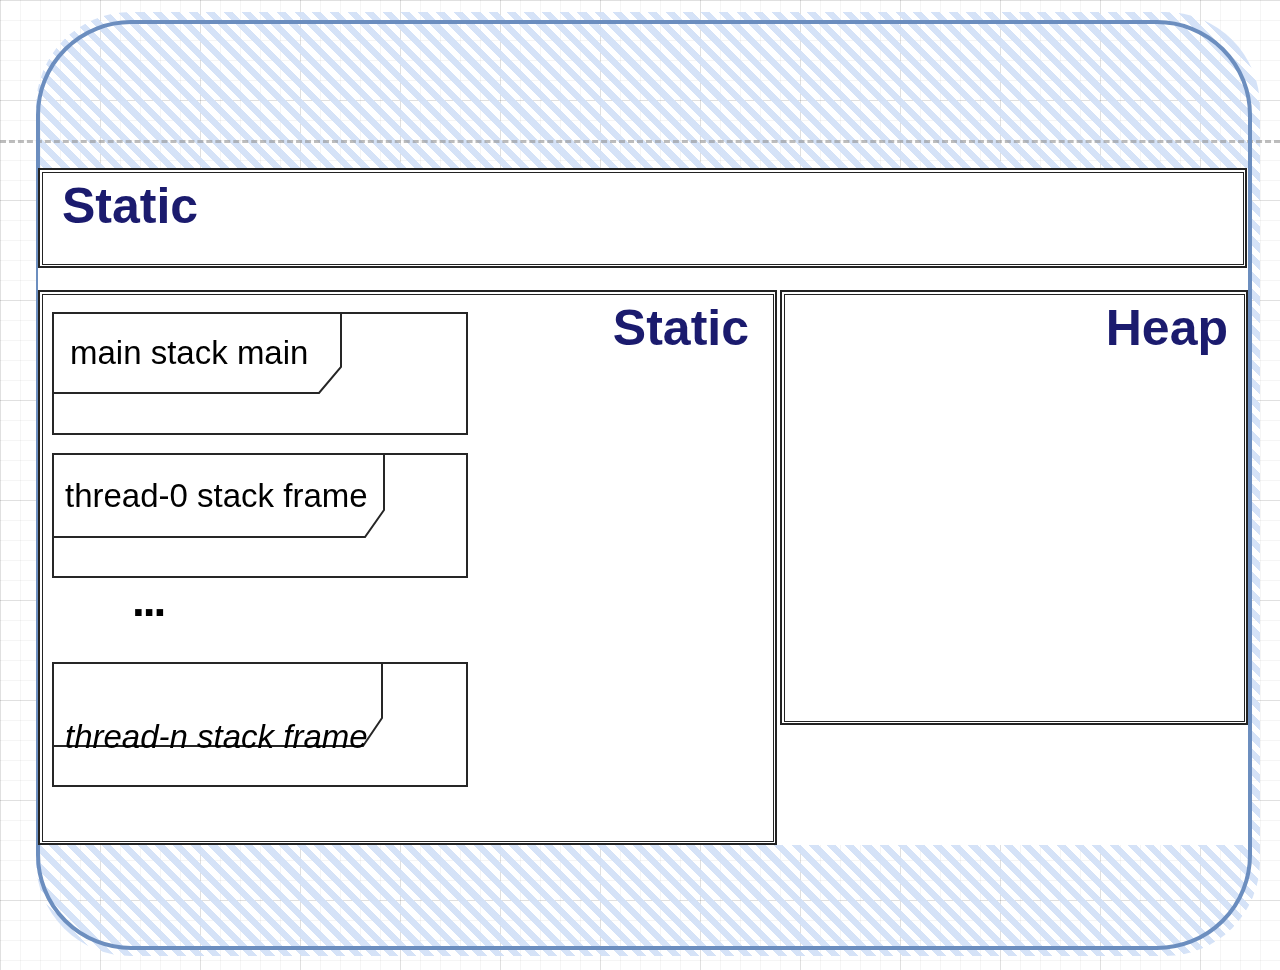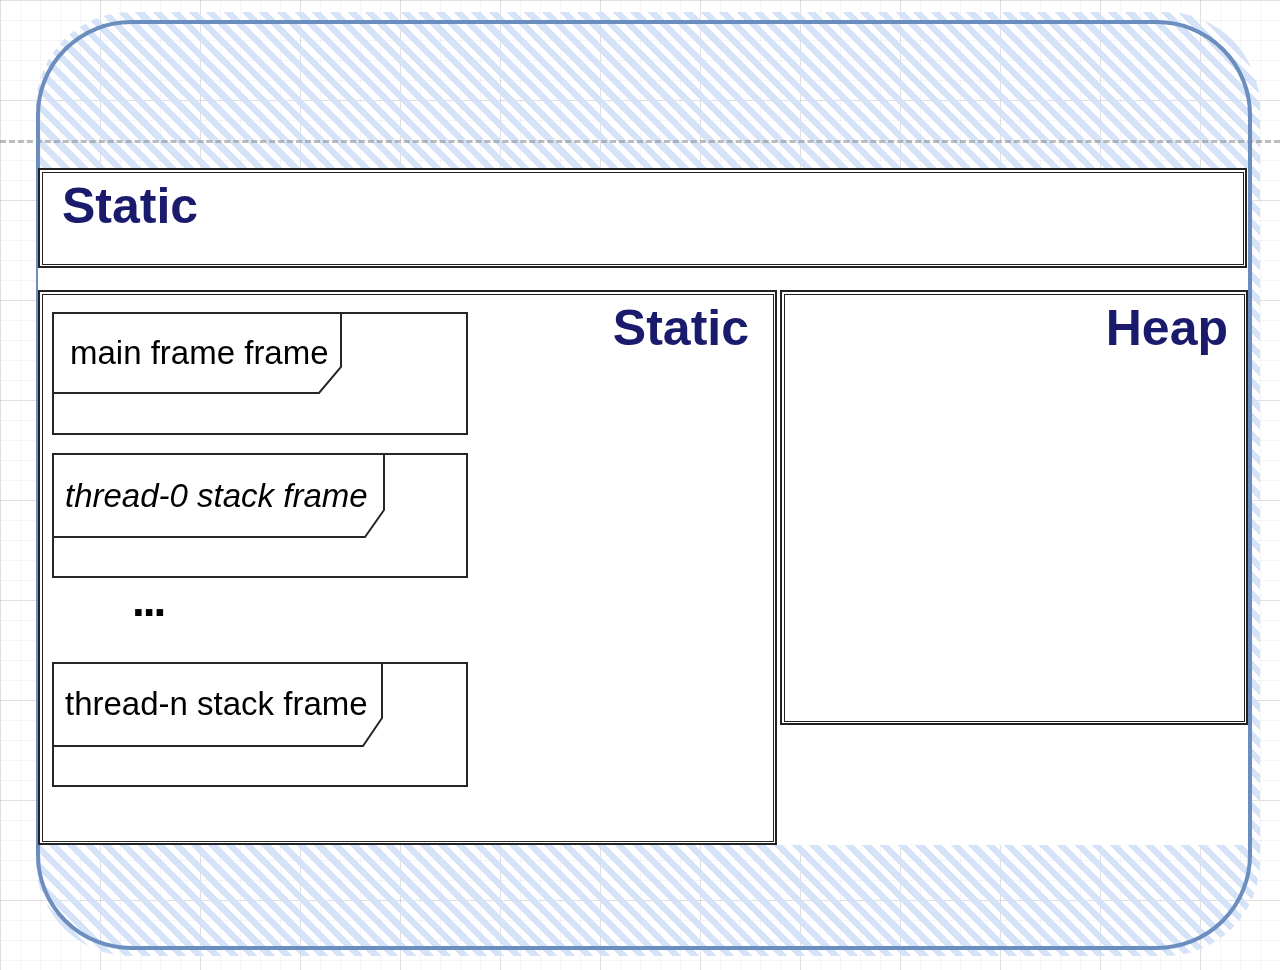--- a/index.html
+++ b/index.html
@@ -77,22 +77,22 @@
 
   .note-svg { position:absolute; display:block; }
   .ns-main { left:52px; top:312px; }
   .ns-t0   { left:52px; top:453px; }
   .ns-tn   { left:52px; top:662px; }
 
   .frame-label {
     position:absolute; font-size:33px; color:#000; white-space:nowrap;
   }
   .fl-main { left:70px; top:312px; height:82px; line-height:82px; }
-  .fl-t0   { left:65px; top:453px; height:62px; line-height:85px;font-style:italic; }
-  .fl-tn   { left:65px; top:661px; height:94px; line-height:85px; }
+  .fl-t0   { left:65px; top:453px; height:62px; line-height:85px; }
+  .fl-tn   { left:65px; top:694px; height:94px; line-height:85px;font-style:italic; }
 
   .ellipsis {
     position:absolute; left:132px; top:577px;
     font-size:46px; font-weight:bold; color:#000;
     letter-spacing:-2px; line-height:1; white-space:nowrap;
   }
 </style>
 </head>
 <body>
 
@@ -114,21 +114,21 @@
   </div>
 
   <div class="dbl box-heap">
     <div class="region-label lbl-heap">Heap</div>
   </div>
 
   <div class="frame-rect fr-main"></div>
   <svg class="note-svg ns-main" width="290" height="82">
     <polygon points="1,1 289,1 289,55 267,81 1,81" fill="#ffffff" stroke="#262626" stroke-width="2"></polygon>
   </svg>
-  <div class="frame-label fl-main">main frame frame</div>
+  <div class="frame-label fl-main">main stack main</div>
 
   <div class="frame-rect fr-t0"></div>
   <svg class="note-svg ns-t0" width="333" height="85">
     <polygon points="1,1 332,1 332,57 313,84 1,84" fill="#ffffff" stroke="#262626" stroke-width="2"></polygon>
   </svg>
   <div class="frame-label fl-t0">thread-0 stack frame</div>
 
   <div class="ellipsis">...</div>
 
   <div class="frame-rect fr-tn"></div>

